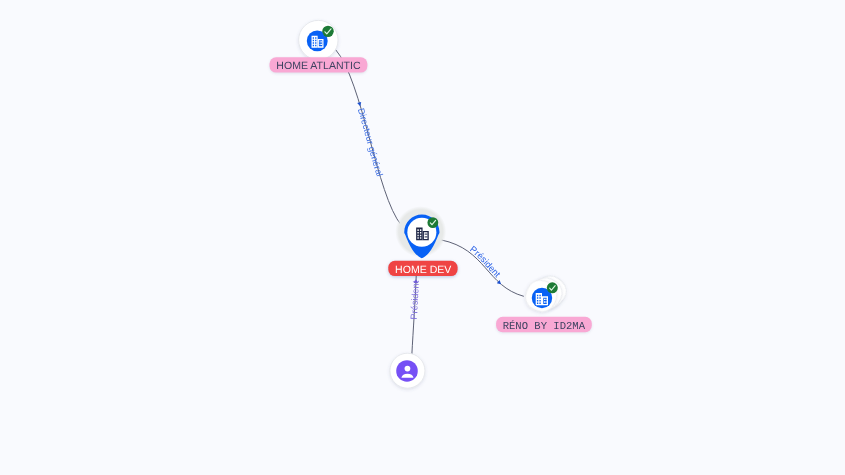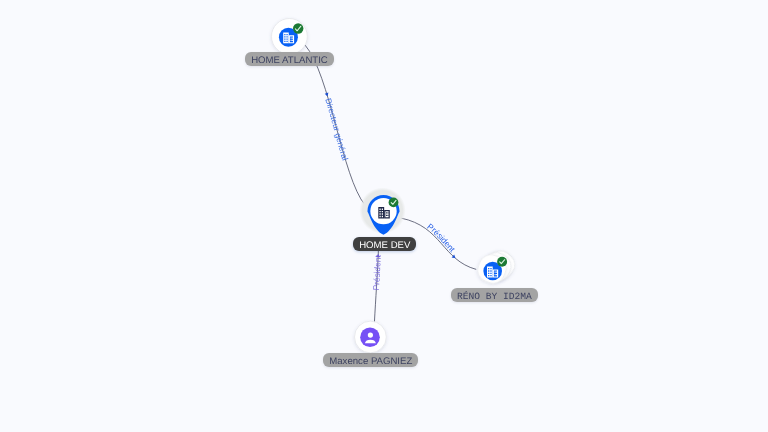--- a/index.html
+++ b/index.html
@@ -3,23 +3,23 @@
 <meta charset="utf-8">
 <style>
   html,body{margin:0;padding:0;}
   body{width:768px;height:432px;background:#f9fafe;overflow:hidden;
        font-family:"Liberation Sans",sans-serif;-webkit-font-smoothing:antialiased;text-rendering:geometricPrecision;}
   #stage{position:relative;width:768px;height:432px;background:#f9fafe;}
   svg.graph{position:absolute;left:0;top:0;width:768px;height:432px;display:block;}
   .edge-line{fill:none;stroke:#5b5f73;stroke-width:0.9;}
   .edge-label{font-family:"Liberation Sans",sans-serif;font-size:8.3px;}
   .node-label{position:absolute;white-space:nowrap;font-size:9.6px;color:#3d4260;
-              background:#a3a3a3;border-radius:6px;padding:0 6px;height:14px;
+              background:#f9a8d4;border-radius:6px;padding:0 6px;height:14px;
               line-height:17px;box-shadow:0 1px 2.5px rgba(70,80,120,0.13);}
-  .node-label.selected{background:#404040;color:#fff;box-shadow:0 1px 3px rgba(20,70,160,0.25);}
+  .node-label.selected{background:#ef4444;color:#fff;box-shadow:0 1px 3px rgba(20,70,160,0.25);}
 </style>
 </head>
 <body>
 
 <div id="stage">
   <svg class="graph" viewBox="0 0 768 432">
     <g>
       <path class="edge-line" d="M305 45 C330 74 342 177 365 205"></path>
       <path class="edge-line" d="M401 218.1 C442 226.5 442 260 476.2 269.4"></path>
       <path class="edge-line" d="M378.4 250 C377.6 272 375.6 300 374.4 322.6"></path>
@@ -122,14 +122,13 @@
         <use href="#bld-dark" style="--bc:#1f2747"></use>
       </g>
       <circle cx="393.5" cy="202.4" r="4.9" fill="#1d7a35"></circle>
       <path d="M391.2 202.6 L392.8 204.3 L396.0 200.4" fill="none" stroke="#dff5e3" stroke-width="1.05" stroke-linecap="round" stroke-linejoin="round"></path>
     </g>
   </svg>
 
   <div class="node-label" style="left:245.2px;top:52.4px;">HOME ATLANTIC</div>
   <div class="node-label selected" style="left:353.2px;top:236.6px;">HOME DEV</div>
   <div class="node-label" style="left:451.0px;top:287.5px;font-family:Liberation Mono, monospace;">RÉNO BY ID2MA</div>
-  <div class="node-label" style="left:323.3px;top:353.1px;">Maxence PAGNIEZ</div>
 </div>
 
 </body></html>

